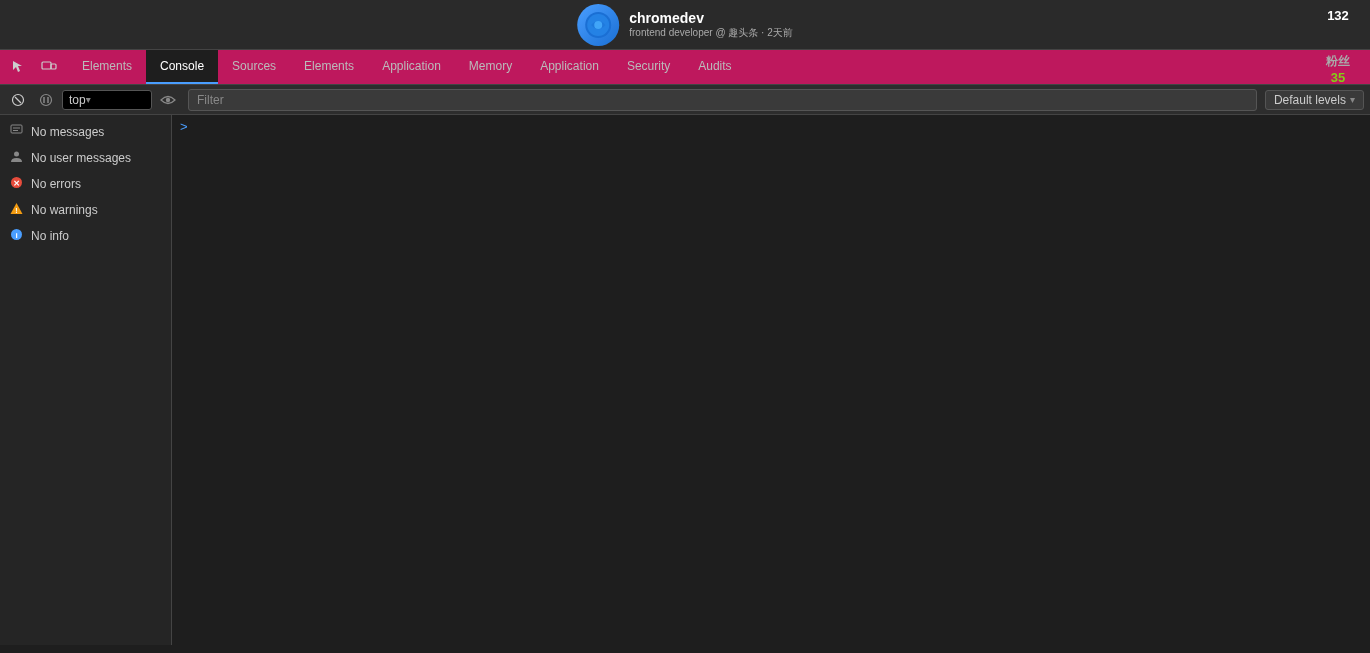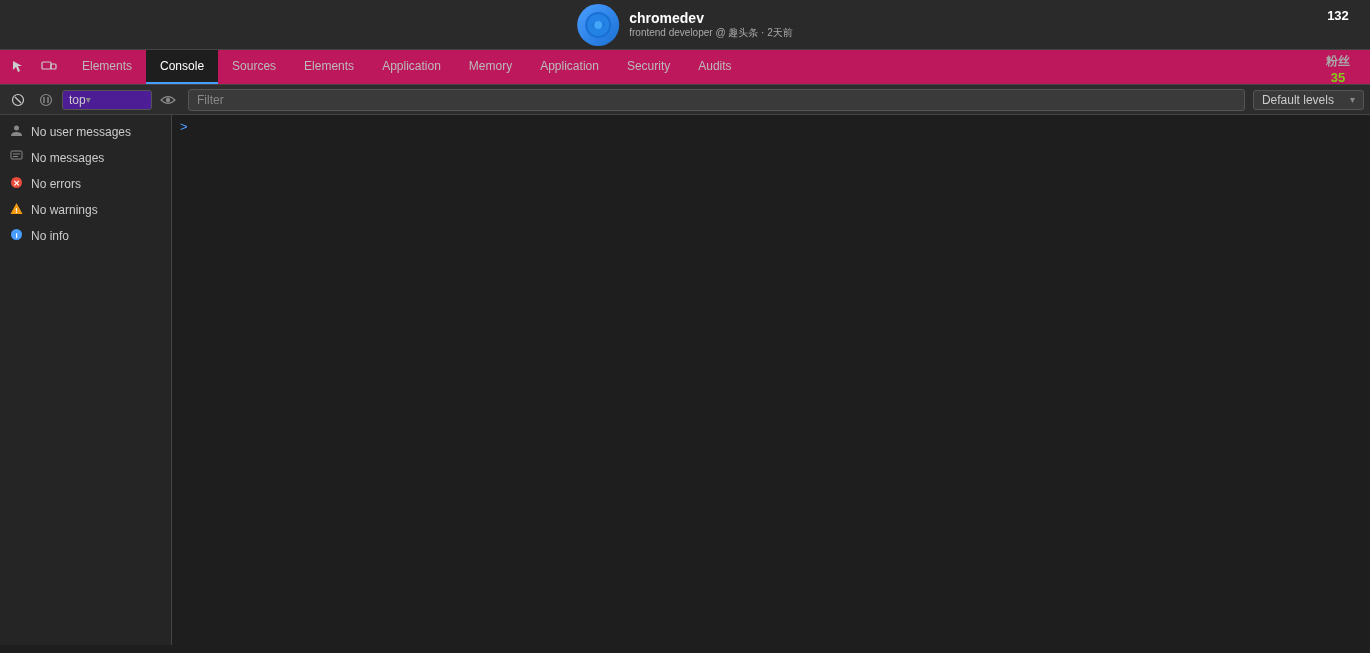--- a/index.html
+++ b/index.html
@@ -129,21 +129,21 @@
       align-items: center;
       justify-content: center;
       cursor: pointer;
       color: #ccc;
       font-size: 13px;
     }
 
     .context-selector {
       display: flex;
       align-items: center;
-      background: #4c1d95;
+      background: #000000;
       border: 1px solid #555;
       border-radius: 3px;
       padding: 2px 6px;
       cursor: pointer;
       font-size: 12px;
       color: #ccc;
       min-width: 90px;
     }
 
     .filter-input-wrap {
@@ -163,21 +163,21 @@
       outline: none;
       color: #ccc;
       font-size: 12px;
       width: 100%;
     }
     .filter-input-wrap input::placeholder { color: #888; }
 
     .log-levels-btn {
       display: flex;
       align-items: center;
-      gap: 16px;
+      gap: 4px;
       background: #3a3a3a;
       border: 1px solid #555;
       border-radius: 3px;
       padding: 2px 8px;
       cursor: pointer;
       font-size: 12px;
       color: #ccc;
       white-space: nowrap;
     }
 
@@ -342,41 +342,41 @@
     <span>Default levels</span>
     <span style="font-size:10px; color:#888;">▾</span>
   </div>
 </div>
 
 <div class="main-area">
 
   <div class="sidebar">
 
     <div class="sidebar-item">
-      <span class="icon-user">
-        <svg width="13" height="13" viewBox="0 0 13 13" fill="#888">
-          <circle cx="6.5" cy="4" r="2.5" fill="#888"></circle>
-          <path d="M1 12 Q1 8 6.5 8 Q12 8 12 12" fill="#888"></path>
-        </svg>
-      </span>
-      <span>No user messages</span>
-    </div>
-
-    <div class="sidebar-item">
       <span class="icon-messages">
         <svg width="13" height="13" viewBox="0 0 13 13" fill="#888">
           <rect x="1" y="1" width="11" height="8" rx="1" fill="none" stroke="#888" stroke-width="1"></rect>
           <line x1="3" y1="4" x2="10" y2="4" stroke="#888" stroke-width="1"></line>
           <line x1="3" y1="6.5" x2="8" y2="6.5" stroke="#888" stroke-width="1"></line>
         </svg>
       </span>
       <span>No messages</span>
     </div>
 
     <div class="sidebar-item">
+      <span class="icon-user">
+        <svg width="13" height="13" viewBox="0 0 13 13" fill="#888">
+          <circle cx="6.5" cy="4" r="2.5" fill="#888"></circle>
+          <path d="M1 12 Q1 8 6.5 8 Q12 8 12 12" fill="#888"></path>
+        </svg>
+      </span>
+      <span>No user messages</span>
+    </div>
+
+    <div class="sidebar-item">
       <span class="icon-error">
         <svg width="13" height="13" viewBox="0 0 13 13">
           <circle cx="6.5" cy="6.5" r="5.5" fill="#e74c3c"></circle>
           <text x="6.5" y="9.5" text-anchor="middle" fill="white" font-size="8" font-weight="bold">✕</text>
         </svg>
       </span>
       <span>No errors</span>
     </div>
 
     <div class="sidebar-item">

